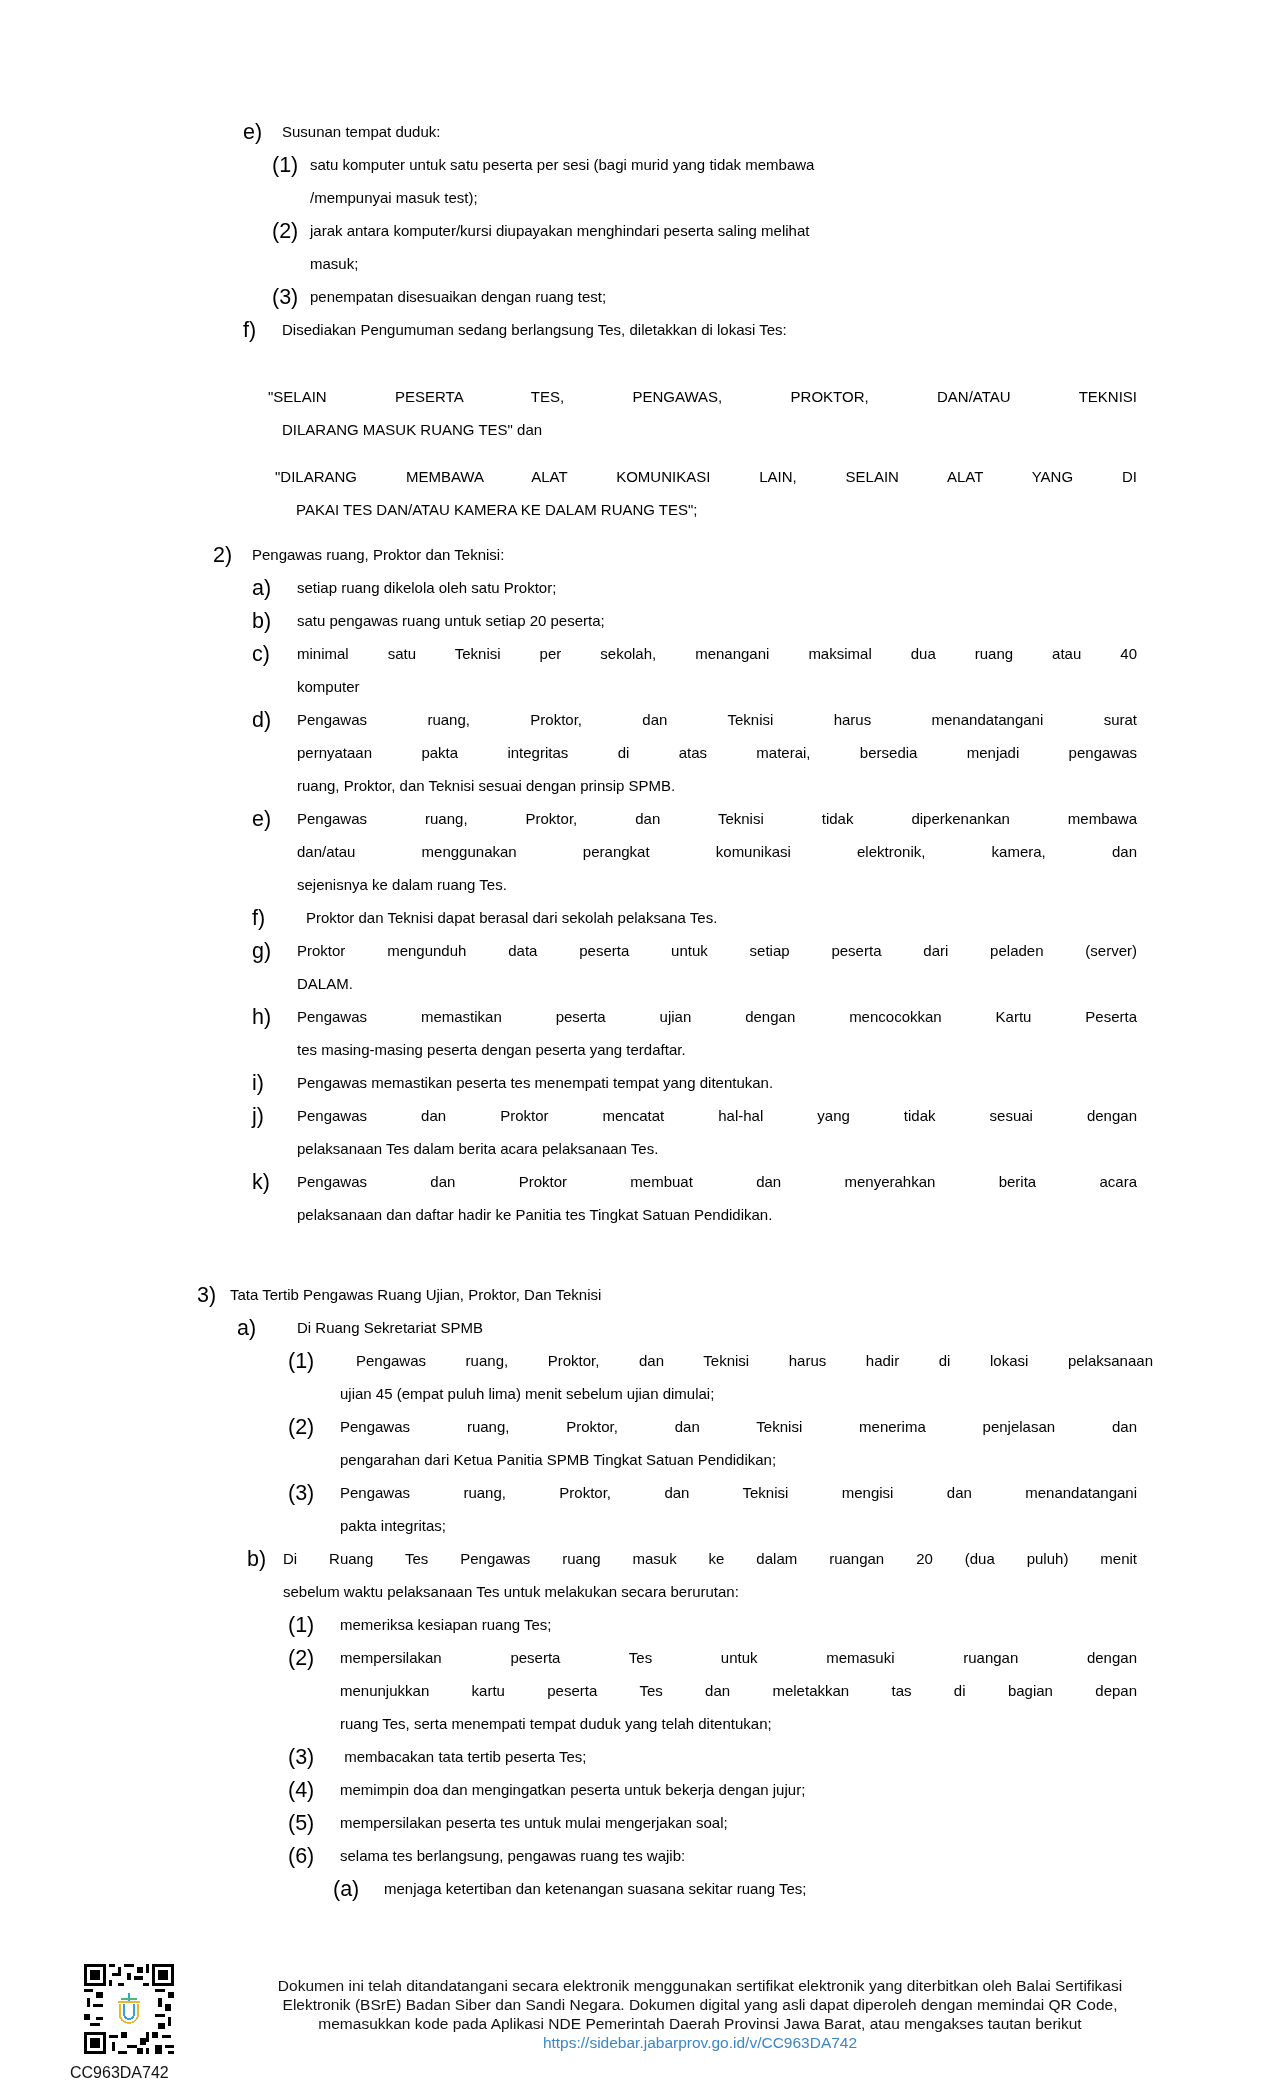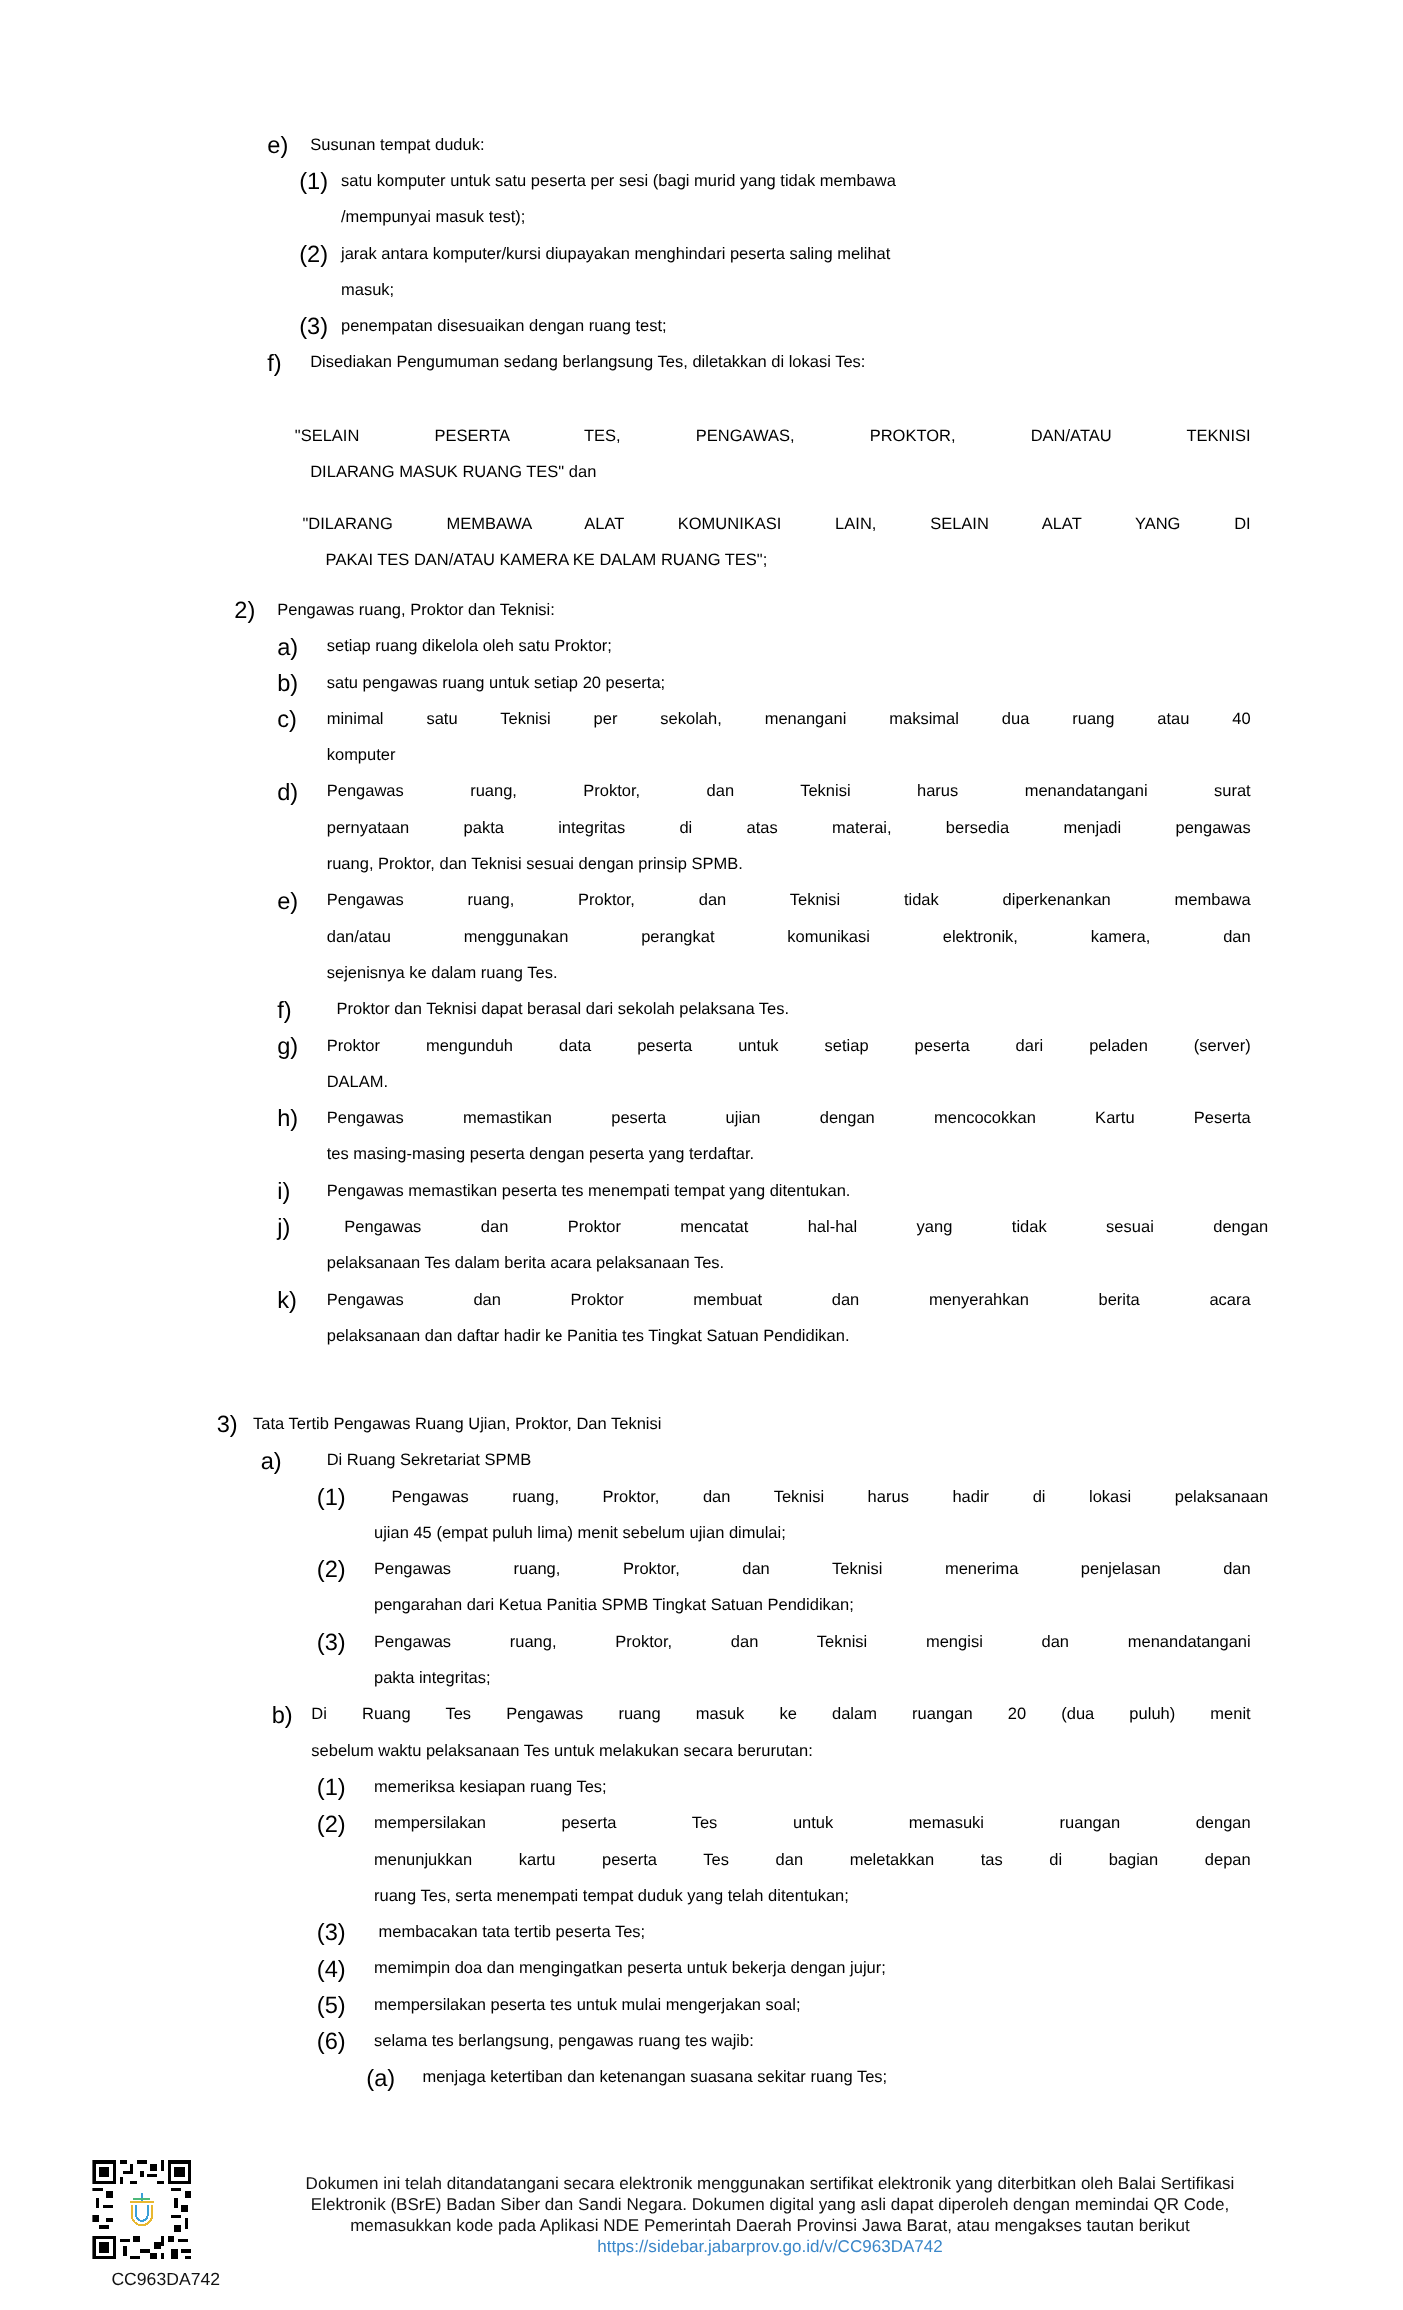--- a/index.html
+++ b/index.html
@@ -5,21 +5,21 @@
   html, body { margin:0; padding:0; background:#ffffff; }
   body { width:1275px; height:2100px; position:relative; overflow:hidden;
          font-family:"Liberation Sans", sans-serif; color:#000; }
   .ln { position:absolute; font-size:15px; line-height:26px; white-space:nowrap; }
   .lbl { position:absolute; font-size:21.5px; line-height:26px; white-space:nowrap; }
   .just { text-align:justify; text-align-last:justify; white-space:normal; }
   .footer-text { position:absolute; left:225px; width:950px; text-align:center;
                  font-size:15.5px; line-height:19px; color:#111; }
   .footer-link { color:#3a86c8; text-decoration:none; }
   .qr { position:absolute; left:84px; top:1963px; width:90px; height:92px; }
-  .qr-code-label { position:absolute; left:70px; top:2063px; width:130px; text-align:right;
+  .qr-code-label { position:absolute; left:70px; top:2063px; width:130px; text-align:left;
                    font-size:16px; line-height:20px; color:#111; }
 </style>
 </head>
 <body>
 
 <div>
   <span class="lbl" style="left:243px;top:119px">e)</span>
   <span class="ln" style="left:282px;top:119px">Susunan tempat duduk:</span>
 
   <span class="lbl" style="left:272px;top:152px">(1)</span>
@@ -77,21 +77,21 @@
   <span class="ln" style="left:297px;top:971px">DALAM.</span>
 
   <span class="lbl" style="left:252px;top:1004px">h)</span>
   <span class="ln just" style="left:297px;top:1004px;width:840px">Pengawas memastikan peserta ujian dengan mencocokkan Kartu Peserta</span>
   <span class="ln" style="left:297px;top:1037px">tes masing-masing peserta dengan peserta yang terdaftar.</span>
 
   <span class="lbl" style="left:252px;top:1070px">i)</span>
   <span class="ln" style="left:297px;top:1070px">Pengawas memastikan peserta tes menempati tempat yang ditentukan.</span>
 
   <span class="lbl" style="left:252px;top:1103px">j)</span>
-  <span class="ln just" style="left:313px;top:1103px;width:840px">Pengawas dan Proktor mencatat hal-hal yang tidak sesuai dengan</span>
+  <span class="ln just" style="left:297px;top:1103px;width:840px">Pengawas dan Proktor mencatat hal-hal yang tidak sesuai dengan</span>
   <span class="ln" style="left:297px;top:1136px">pelaksanaan Tes  dalam berita acara pelaksanaan Tes.</span>
 
   <span class="lbl" style="left:252px;top:1169px">k)</span>
   <span class="ln just" style="left:297px;top:1169px;width:840px">Pengawas dan Proktor membuat dan menyerahkan berita acara</span>
   <span class="ln" style="left:297px;top:1202px">pelaksanaan dan daftar hadir ke Panitia tes Tingkat Satuan Pendidikan.</span>
 </div>
 
 <div>
   <span class="lbl" style="left:197px;top:1282px">3)</span>
   <span class="ln" style="left:230px;top:1282px">Tata Tertib Pengawas Ruang Ujian, Proktor, Dan Teknisi</span>

